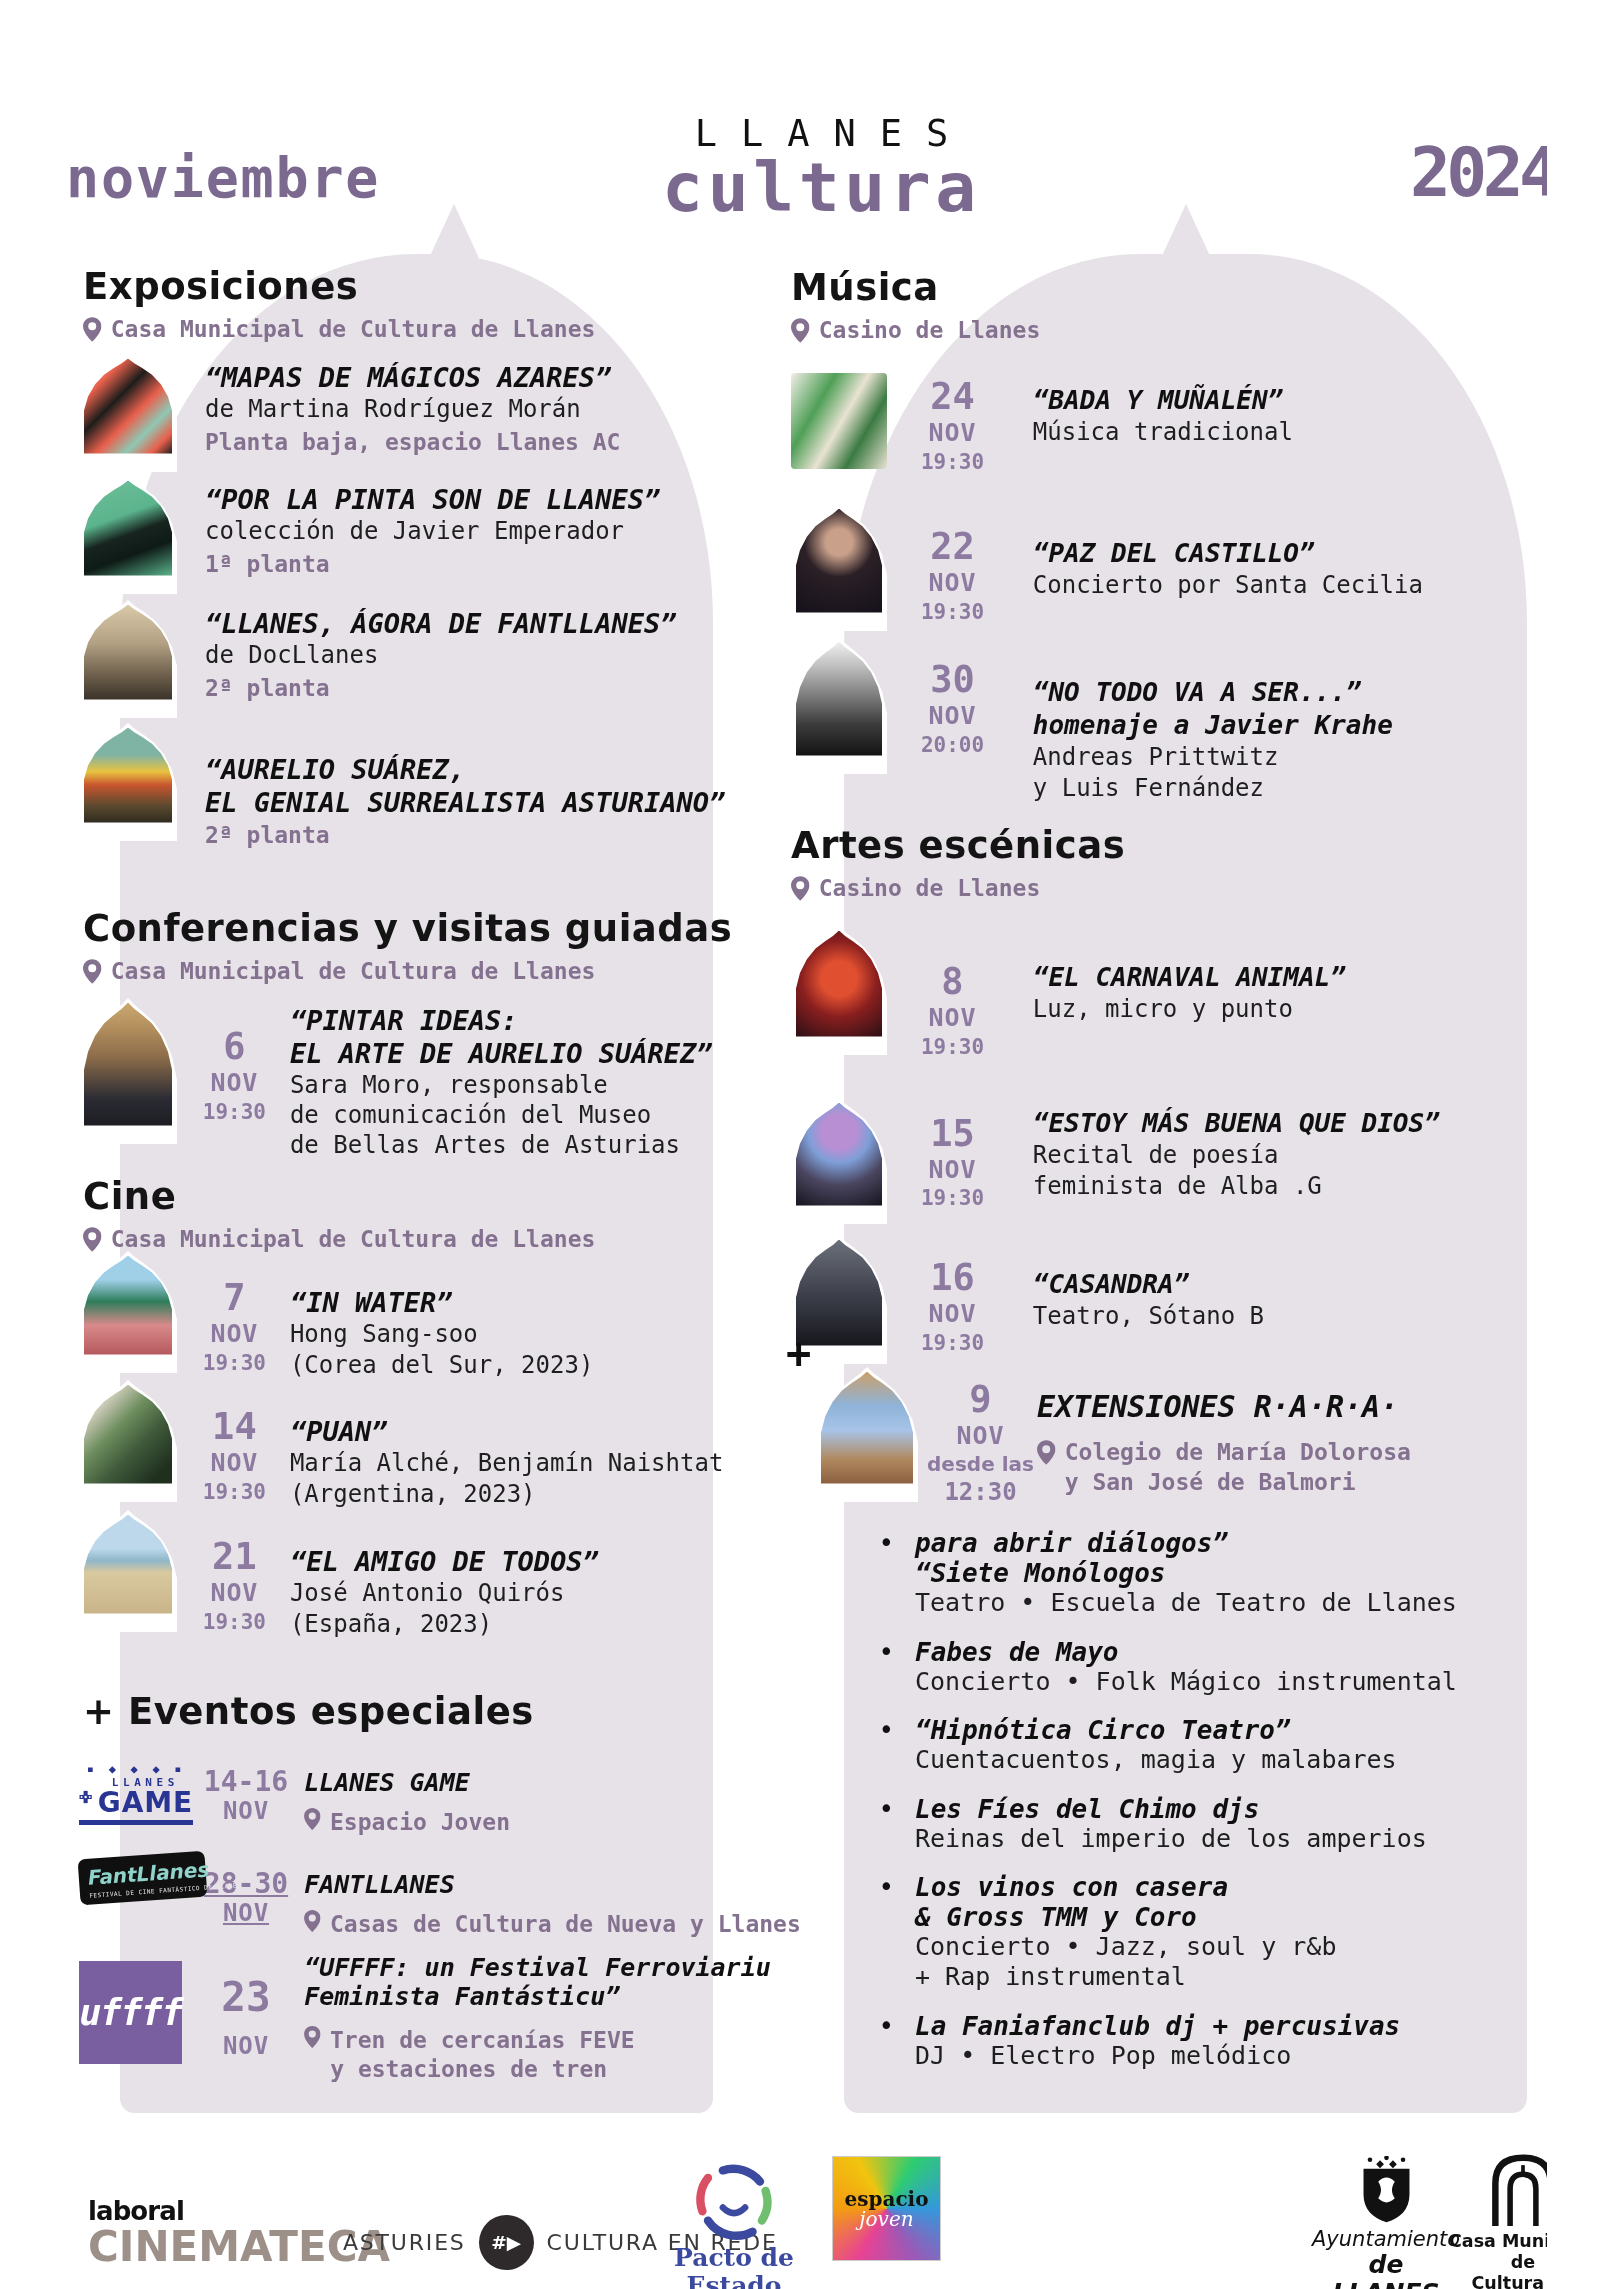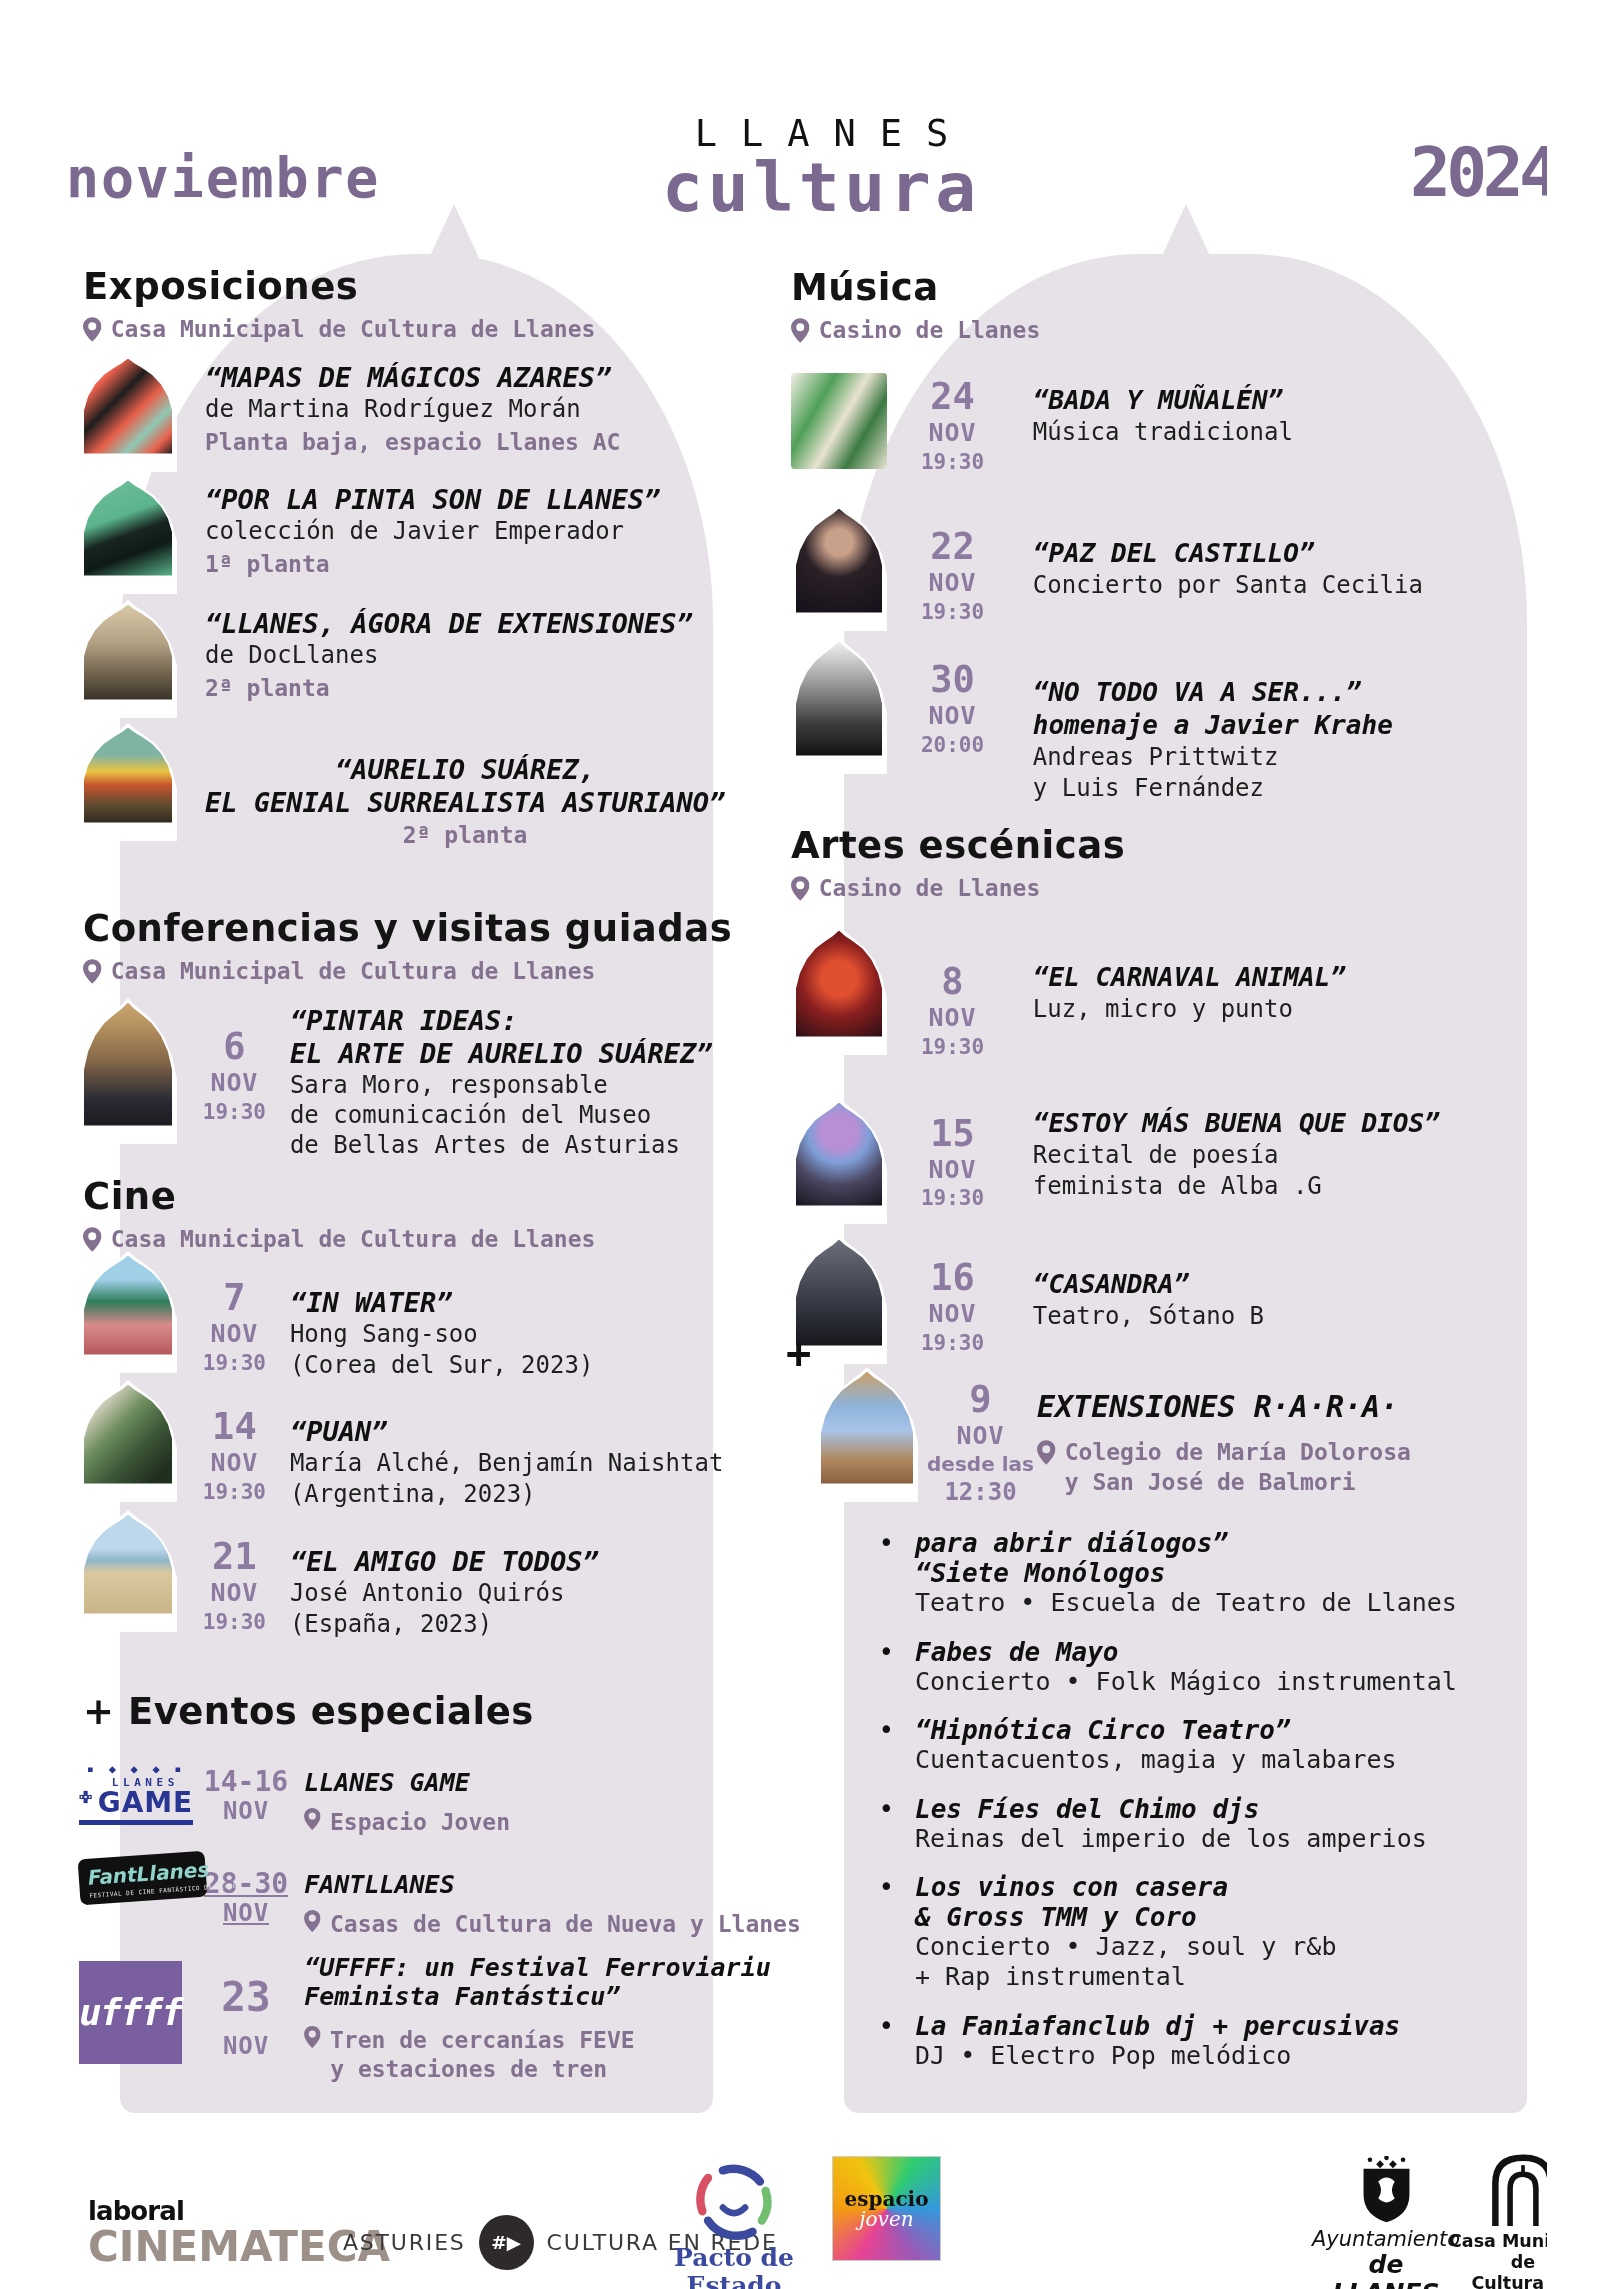--- a/index.html
+++ b/index.html
@@ -184,30 +184,30 @@
       <div class="etitle">“POR LA PINTA SON DE LLANES”</div>
       <div class="eline">colección de Javier Emperador</div>
       <div class="evenue">1ª planta</div>
     </div>
   </div>
   <div class="row lrow" style="left:79px;top:556px;">
     <div class="thumb">
         <div class="ph t-agora"></div>
       </div>
     <div class="etext">
-      <div class="etitle">“LLANES, ÁGORA DE EXTENSIONES”</div>
+      <div class="etitle">“LLANES, ÁGORA DE FANTLLANES”</div>
       <div class="eline">de DocLlanes</div>
       <div class="evenue">2ª planta</div>
     </div>
   </div>
   <div class="row lrow" style="left:79px;top:679px;">
     <div class="thumb">
         <div class="ph t-aurelio"></div>
       </div>
-    <div class="etext" style="padding-top:29.5px;text-align:center;">
+    <div class="etext" style="padding-top:29.5px;">
       <div class="etitle">“AURELIO SUÁREZ,</div>
       <div class="etitle">EL GENIAL SURREALISTA ASTURIANO”</div>
       <div class="evenue">2ª planta</div>
     </div>
   </div>
 
   <div class="abs" style="left:83px;top:864px;">
     <div class="h2">Conferencias y visitas guiadas</div>
     <div class="loc">
       <svg width="18.5" height="25" viewBox="0 0 20 27">

